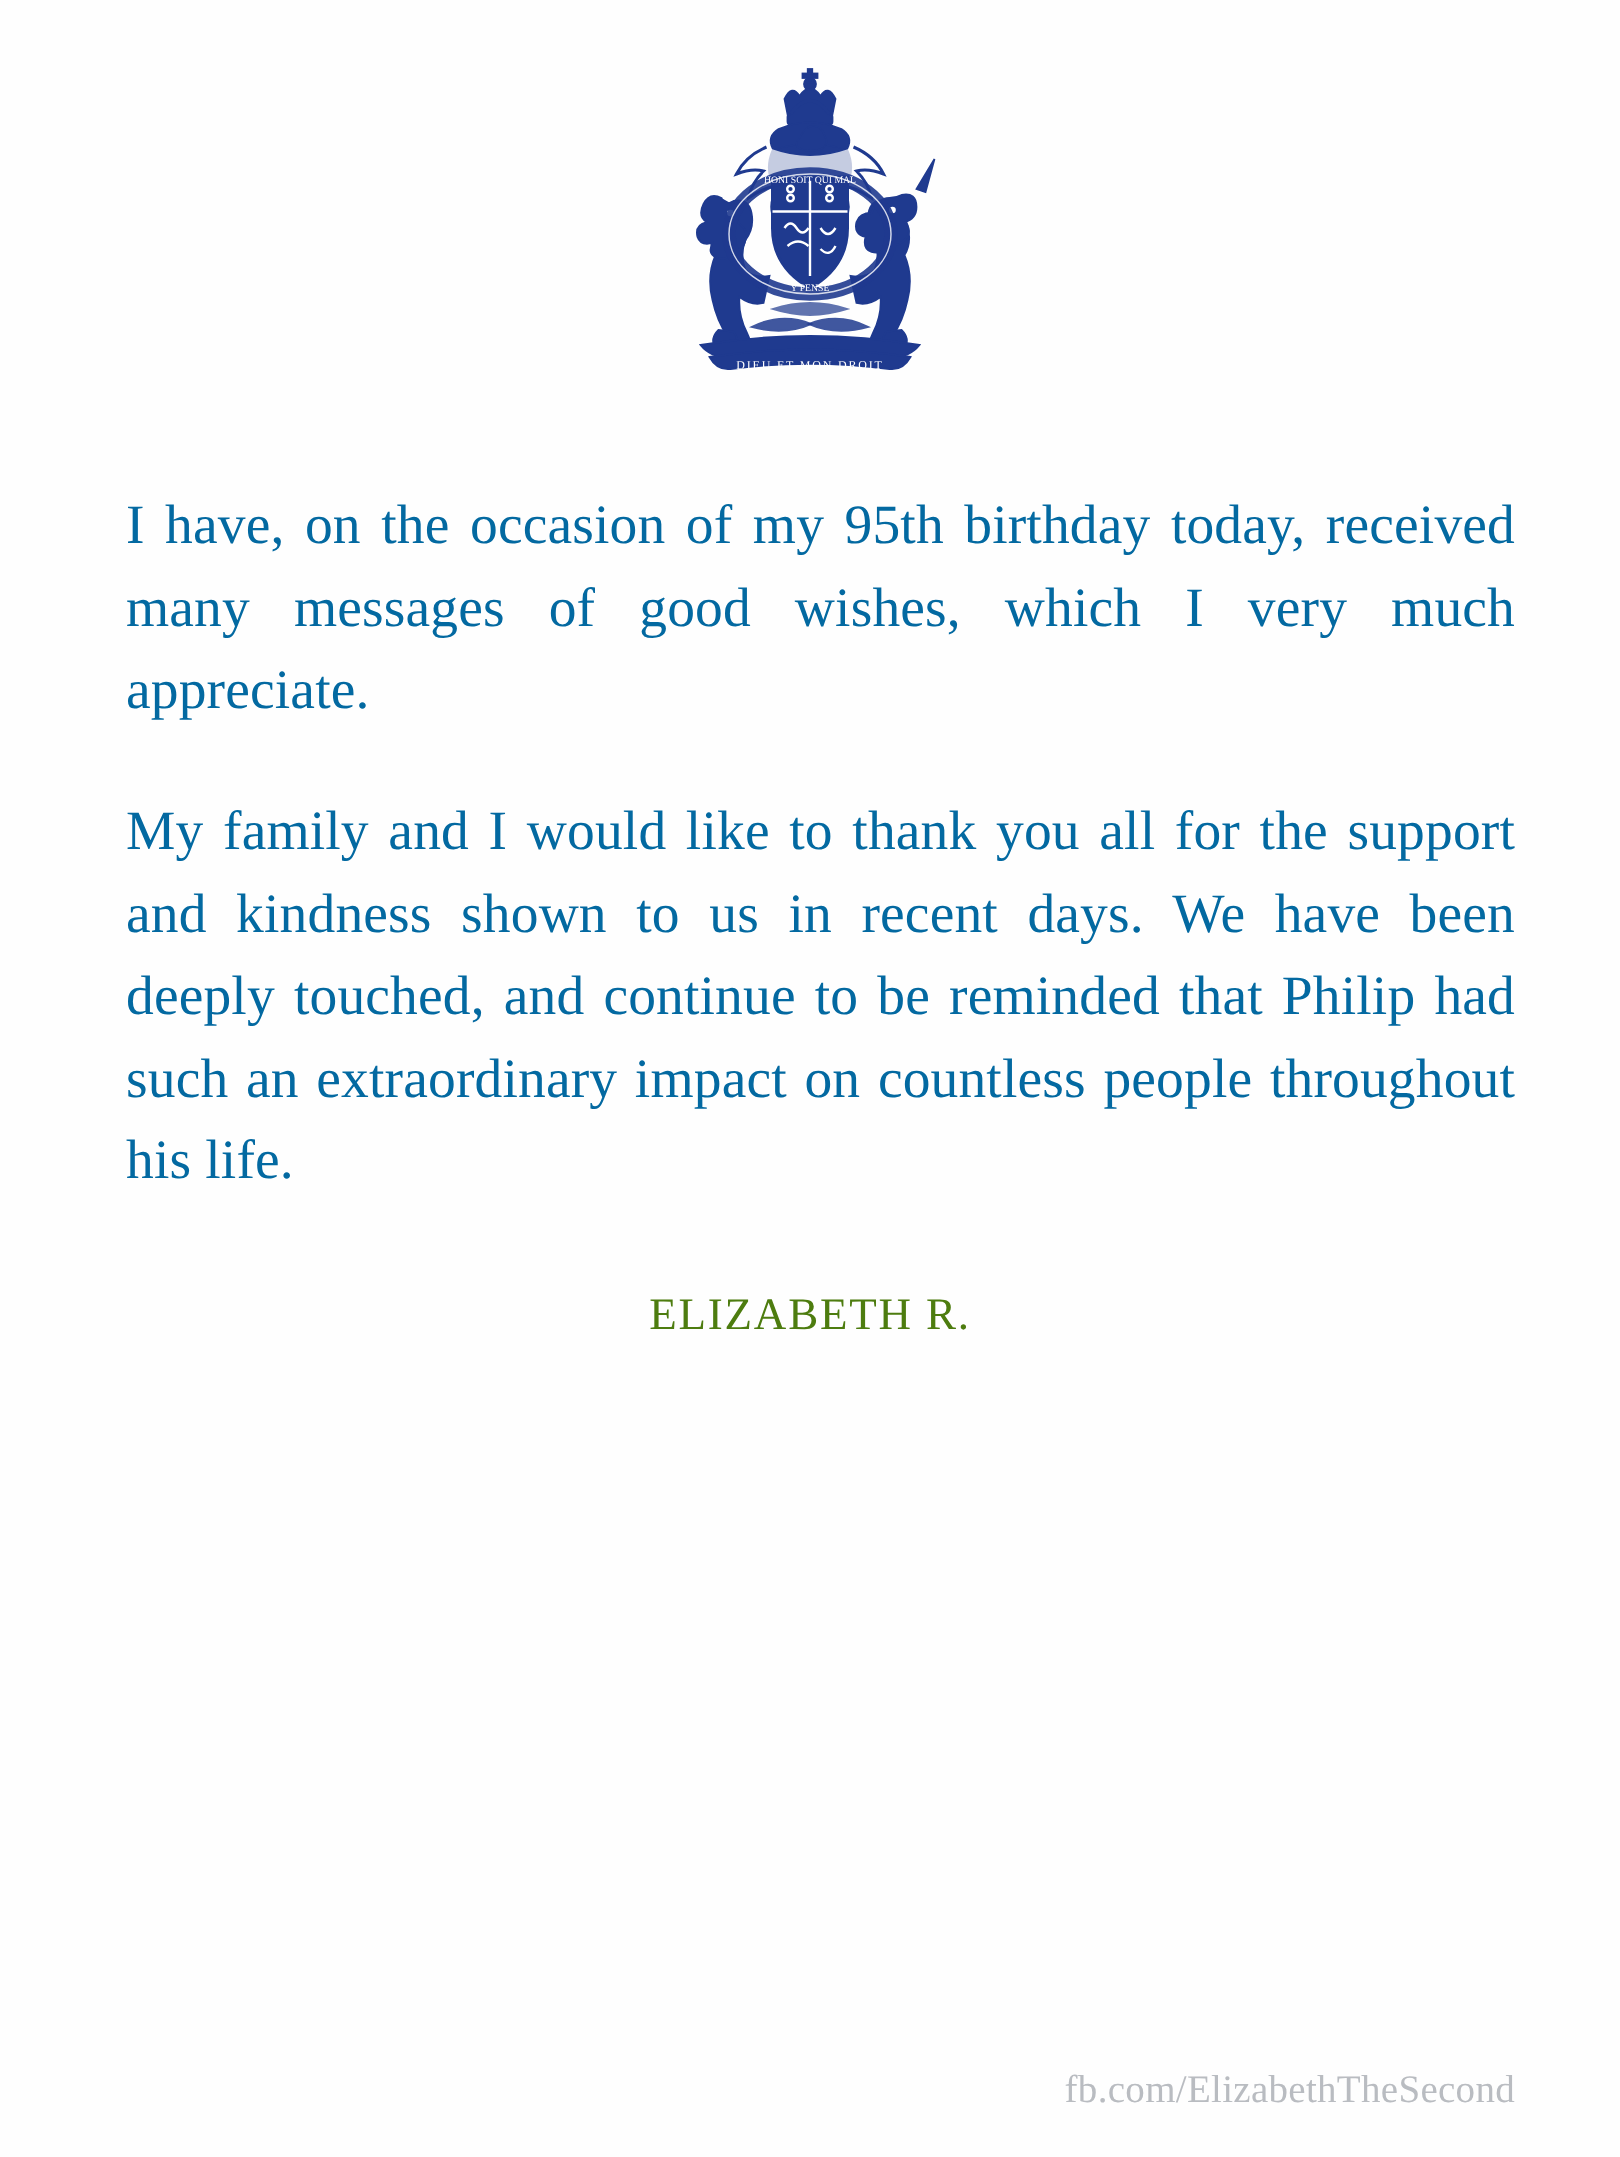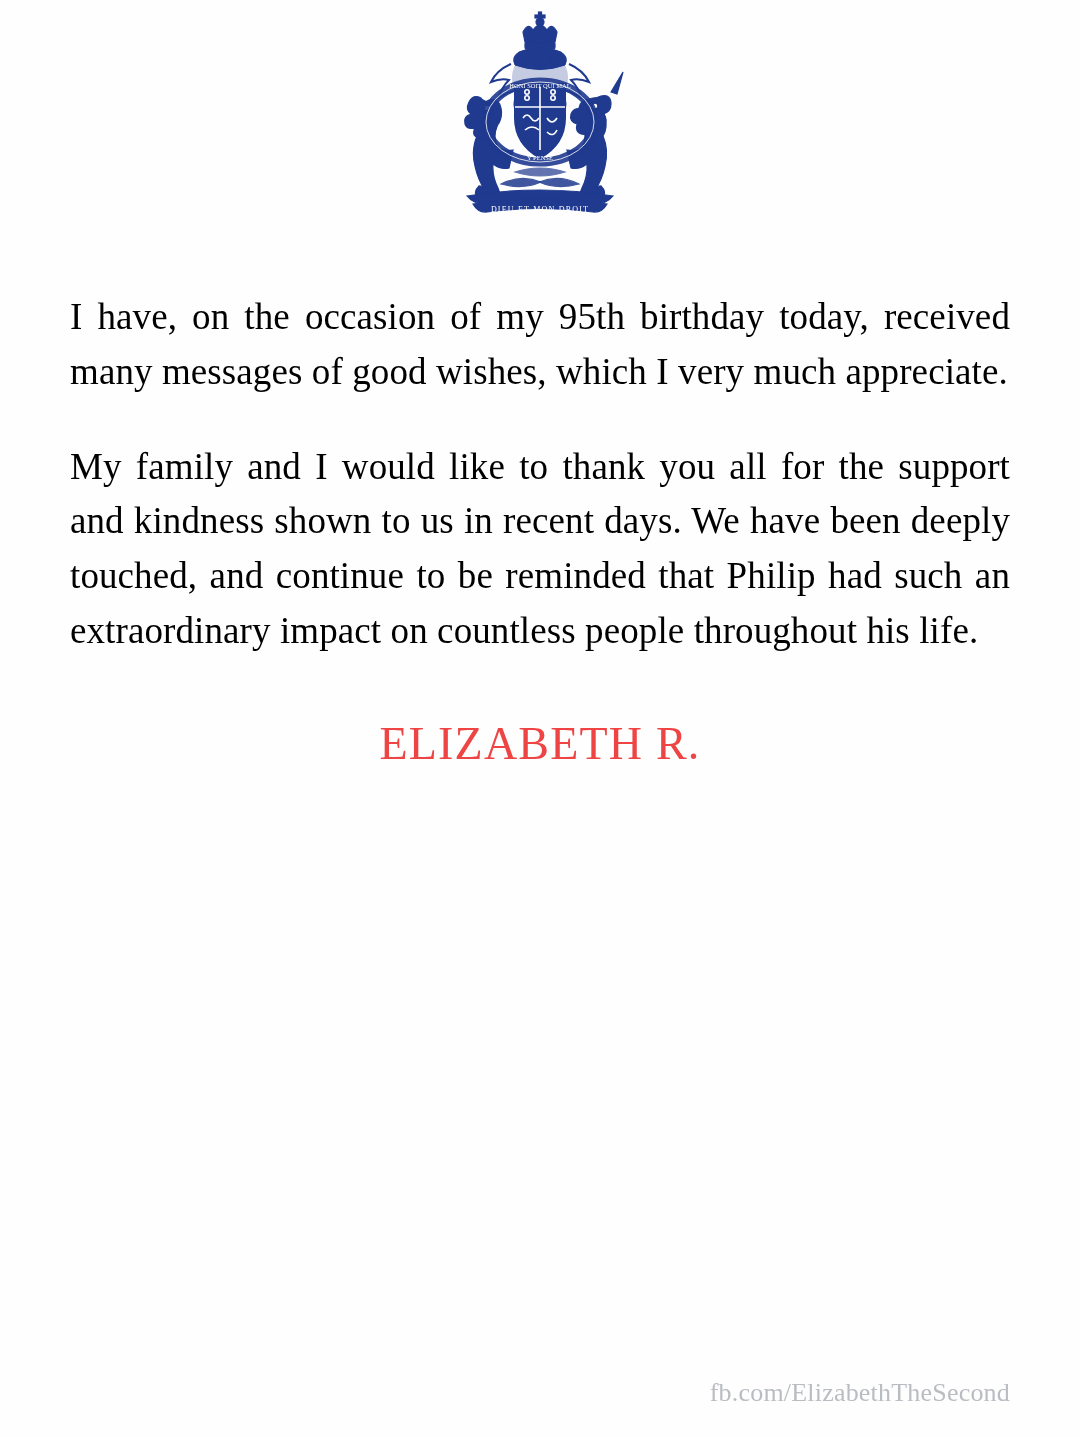--- a/index.html
+++ b/index.html
@@ -20,49 +20,50 @@
     height: 1438px;
     box-sizing: border-box;
     padding: 0 70px;
     position: relative;
     background: #fefefe;
   }
   .crest-wrap {
     width: 100%;
     display: flex;
     justify-content: center;
+    padding-top: 34px;
     padding-bottom: 10px;
   }
   .crest {
     width: 250px;
     height: 240px;
     display: block;
   }
   .letter-body {
     margin-top: 40px;
   }
   .para {
     font-size: 37px;
     line-height: 1.48;
     text-align: justify;
     text-justify: inter-word;
-    margin: 0 0 40px 0;
+    margin: 0 0 40px 14px;
     letter-spacing: 0.1px;
-    color: #000000;
+    color: #0369a1;
     font-family: Liberation Serif, serif;
   }
   .para:last-of-type {
     margin-bottom: 0;
   }
   .signature {
     text-align: center;
-    font-size: 46px;
+    font-size: 30px;
     letter-spacing: 1.2px;
     margin-top: 58px;
-    color: #ef4444;
+    color: #4d7c0f;
   }
   .footer {
     position: absolute;
     right: 70px;
     bottom: 30px;
     font-size: 26px;
     color: #b9bcc1;
     letter-spacing: 0.2px;
     font-family: "Liberation Serif", serif;
   }

